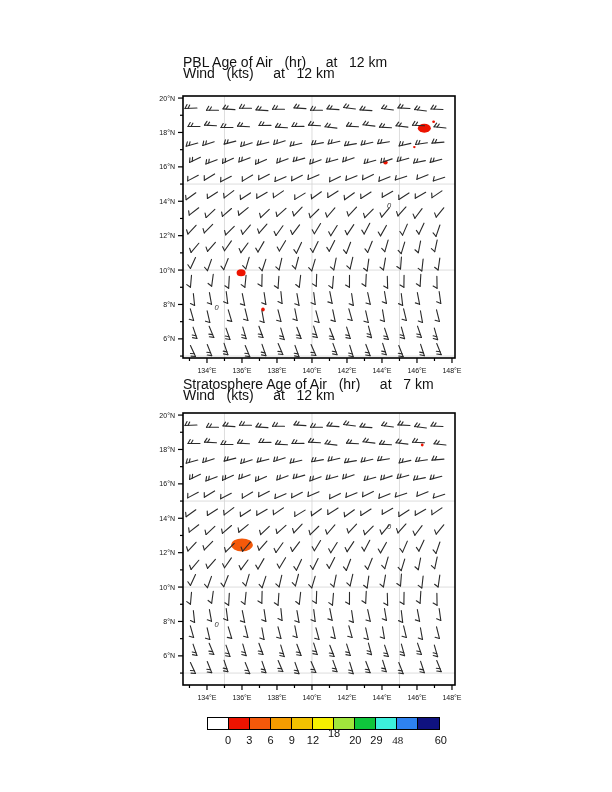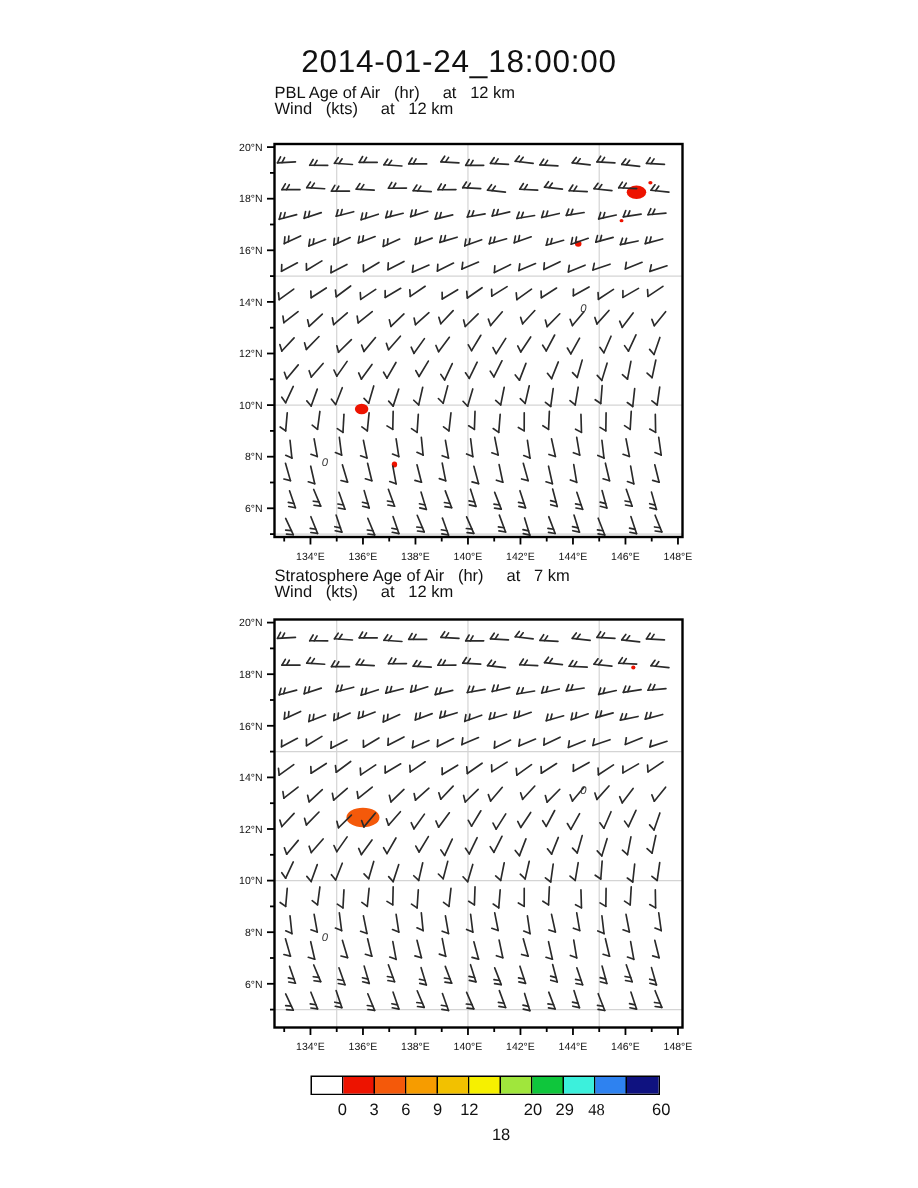--- a/index.html
+++ b/index.html
@@ -1,32 +1,31 @@
 <!DOCTYPE html>
 <html><head>
 <meta charset="utf-8">
 <style>
   html,body{margin:0;padding:0;background:#ffffff;}
   #page{position:relative;width:612px;height:792px;background:#ffffff;overflow:hidden;
         font-family:"Liberation Sans", sans-serif;color:#000;}
   #main-title{position:absolute;left:0;top:30px;width:612px;text-align:center;
         font-size:21px;letter-spacing:0.5px;color:#111;}
-  .panel-subtitle{position:absolute;font-size:11px;line-height:11px;white-space:pre;color:#111;}
+  .panel-subtitle{position:absolute;font-size:14px;line-height:11px;white-space:pre;color:#111;}
   .panel-svg{position:absolute;overflow:visible;}
   #colorbar-wrap{position:absolute;}
   #colorbar{position:absolute;display:flex;box-sizing:border-box;border:1px solid #000;}
   .cb-cell{height:100%;border-right:1px solid #000;box-sizing:border-box;}
   .cb-cell:last-child{border-right:none;}
   .cb-label{position:absolute;font-size:11px;color:#111;transform:translateX(-50%);}
 </style>
 </head>
 <body>
 
 <div id="page">
-  <div id="main-title">2014-01-24_18:00:00</div>
 
   <div class="panel-subtitle" id="subtitle-0" style="left: 183px; top: 57px;"><div>PBL Age of Air   (hr)     at   12 km</div><div>Wind   (kts)     at   12 km</div></div>
   <svg class="panel-svg" id="panel-0" width="272" height="262" style="left: 183px; top: 96px;">
       <g>
         <line x1="41.47500000000008" y1="0" x2="41.47500000000008" y2="262" stroke="#d4d4d4" stroke-width="0.8"></line>
         <line x1="128.97500000000008" y1="0" x2="128.97500000000008" y2="262" stroke="#d4d4d4" stroke-width="0.8"></line>
         <line x1="216.47500000000008" y1="0" x2="216.47500000000008" y2="262" stroke="#d4d4d4" stroke-width="0.8"></line>
         <line x1="0" y1="260.064" x2="272" y2="260.064" stroke="#d4d4d4" stroke-width="0.8"></line>
         <line x1="0" y1="174.06400000000002" x2="272" y2="174.06400000000002" stroke="#d4d4d4" stroke-width="0.8"></line>
         <line x1="0" y1="88.06400000000001" x2="272" y2="88.06400000000001" stroke="#d4d4d4" stroke-width="0.8"></line>
@@ -1263,19 +1262,19 @@
         <div class="cb-cell" style="background: rgb(15, 198, 60); width: 9.09091%;"></div>
         <div class="cb-cell" style="background: rgb(60, 240, 220); width: 9.09091%;"></div>
         <div class="cb-cell" style="background: rgb(46, 130, 240); width: 9.09091%;"></div>
         <div class="cb-cell" style="background: rgb(15, 18, 128); width: 9.09091%;"></div>
       </div>
   <div class="cb-label" style="left: 21.1818px; top: 17px;">0</div>
       <div class="cb-label" style="left: 42.3636px; top: 17px;">3</div>
       <div class="cb-label" style="left: 63.5455px; top: 17px;">6</div>
       <div class="cb-label" style="left: 84.7273px; top: 17px;">9</div>
       <div class="cb-label" style="left: 105.909px; top: 17px;">12</div>
-      <div class="cb-label" style="left: 127.091px; top: 34px;">18</div>
+      <div class="cb-label" style="left: 127.091px; top: 10px;">18</div>
       <div class="cb-label" style="left: 148.273px; top: 17px;">20</div>
       <div class="cb-label" style="left: 169.455px; top: 17px;">29</div>
       <div class="cb-label" style="left: 190.636px; top: 17px; font-family: Liberation Serif, serif;">48</div>
       <div class="cb-label" style="left: 211.818px; top: 17px; padding-left: 44px;">60</div>
     </div>
 </div>
 
 </body></html>

